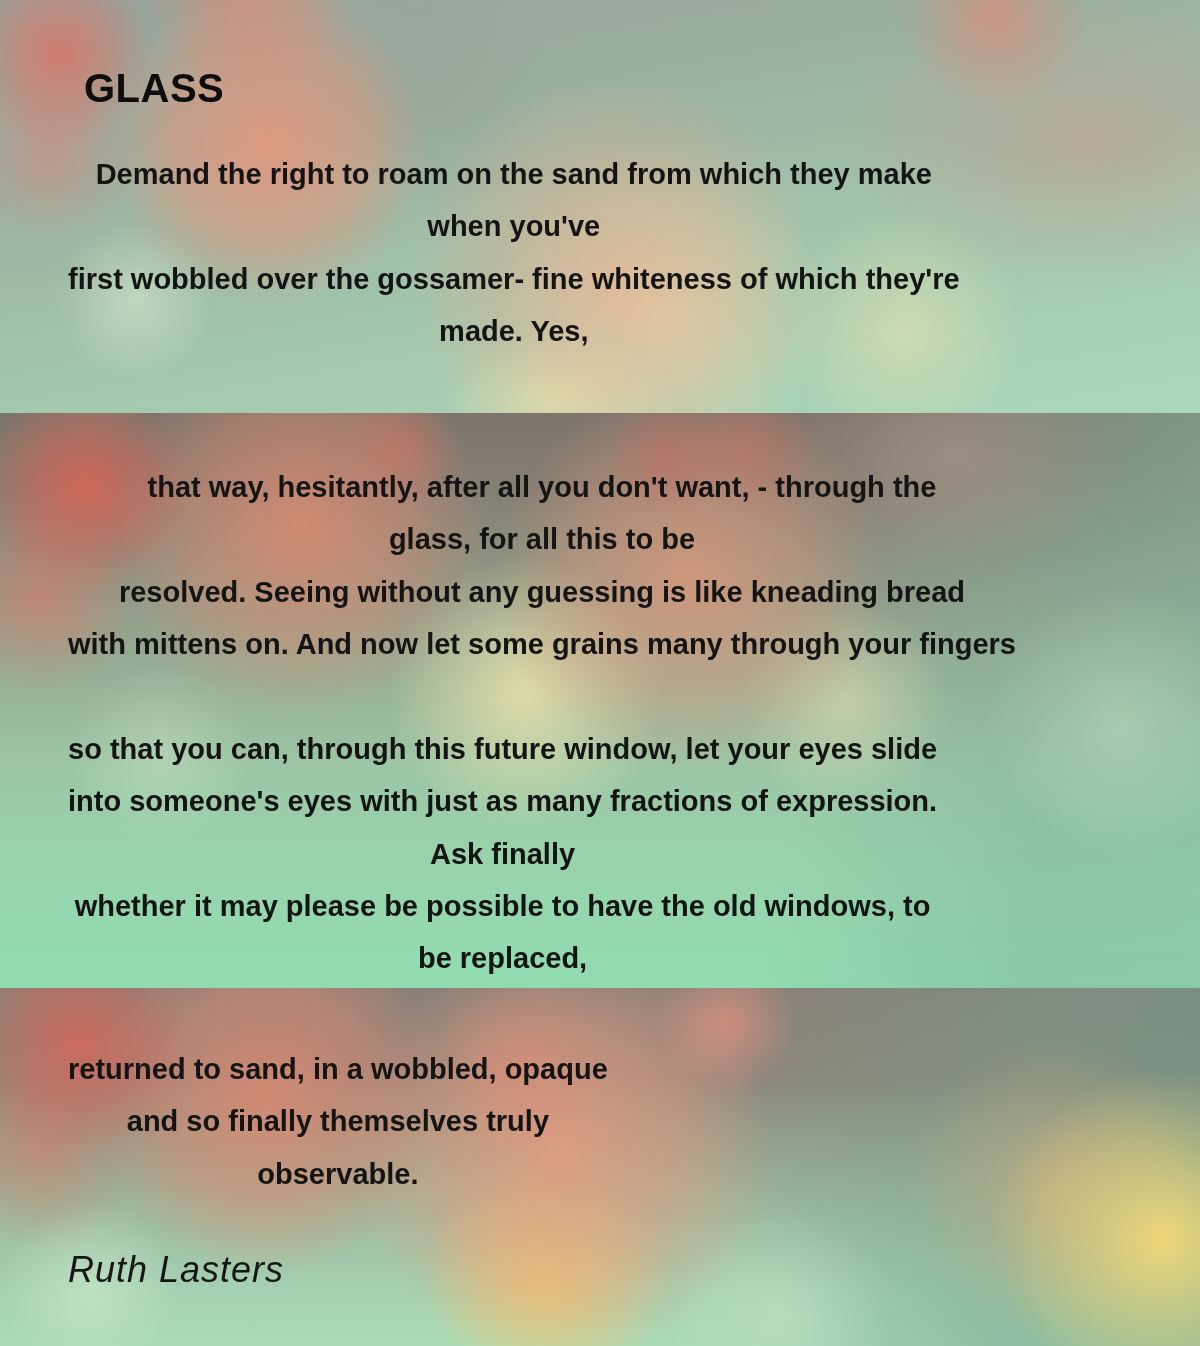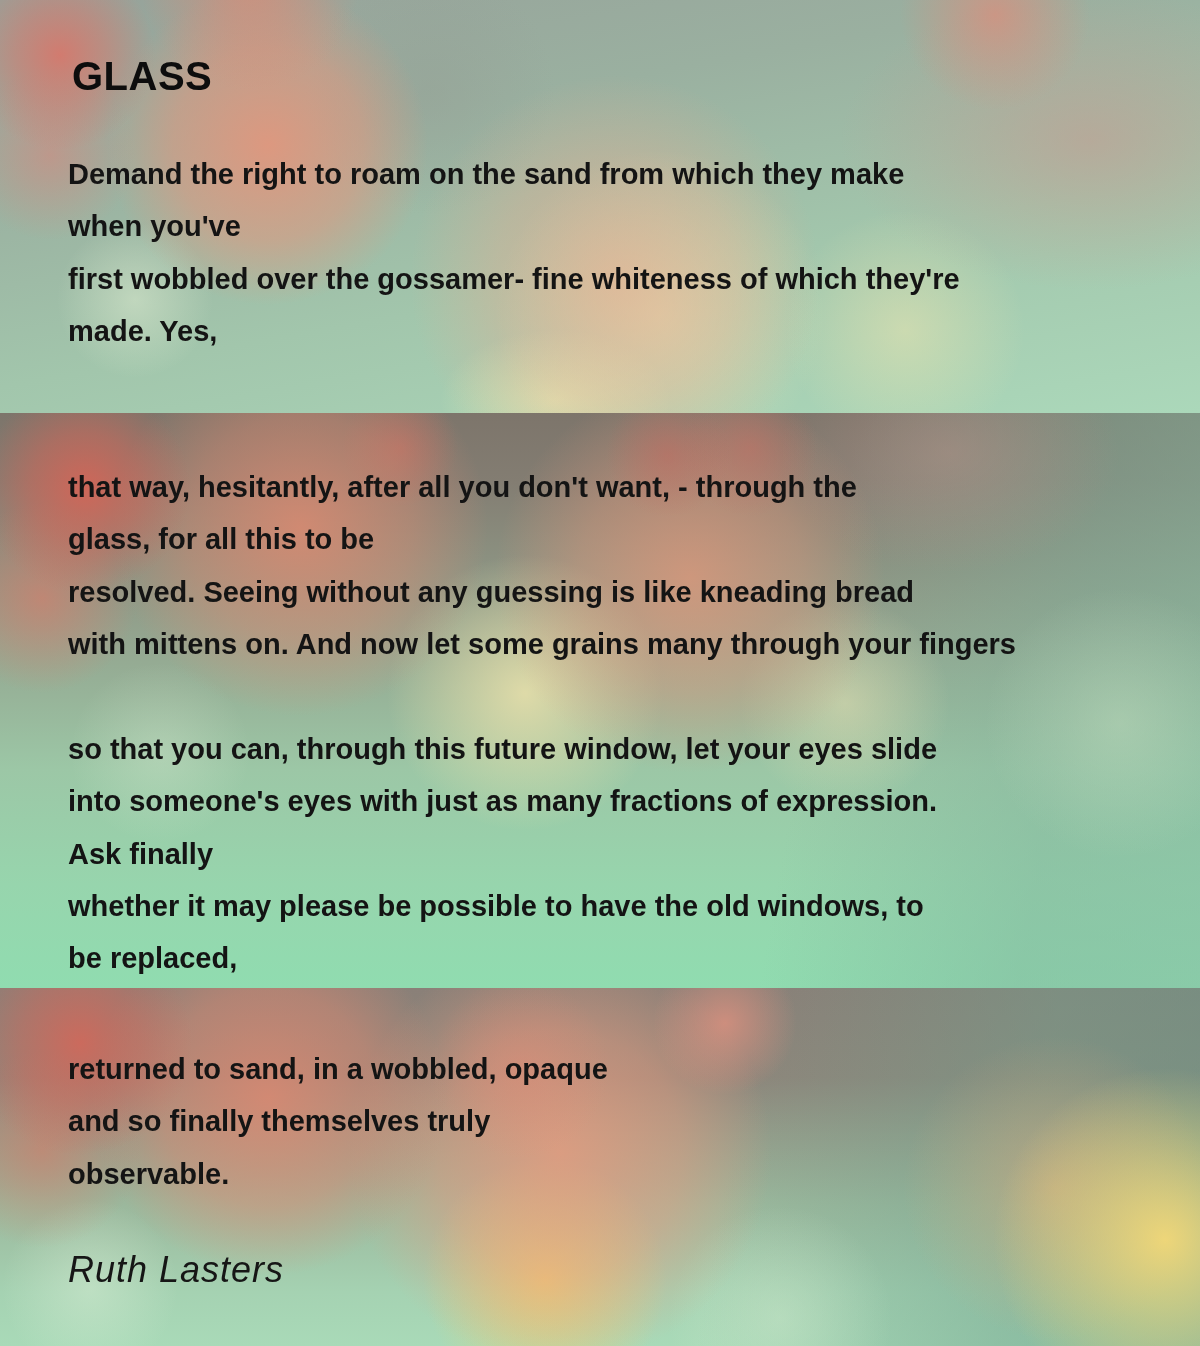--- a/index.html
+++ b/index.html
@@ -75,36 +75,37 @@
       radial-gradient(circle at 1055px 200px, rgba(232,170,120,0.50) 0, rgba(232,170,120,0) 152px),
       radial-gradient(circle at 90px 300px,  rgba(220,240,215,0.45) 0, rgba(220,240,215,0) 88px),
       radial-gradient(circle at 780px 330px, rgba(215,238,208,0.40) 0, rgba(215,238,208,0) 112px),
       linear-gradient(100deg, rgba(110,160,140,0) 60%, rgba(110,160,140,0.45) 84%, rgba(104,152,136,0.55) 100%),
       linear-gradient(to bottom, #8a8078 0%, #8d867b 25%, #9bb79c 60%, #a5d2b2 85%, #a9dab8 100%);
   }
   .title {
     position: absolute;
     left: 68px;
     top: 52px;
-    margin: 4px;
+    margin: 16px;
     font-size: 40px;
     font-weight: bold;
     line-height: 1;
     letter-spacing: 0.5px;
     color: #0d0d0d;
   }
   .stanza {
     position: absolute;
     left: 68px;
     margin: 0;
     font-size: 29px;
     font-weight: bold;
     line-height: 52.3px;
     white-space: nowrap;
     color: #141414;
+    text-align: center;
   }
   .s1 { top: 148px; }
   .s2 { top: 461px; }
   .s3 { top: 723px; }
   .s4 { top: 1043px; }
   .author {
     position: absolute;
     left: 68px;
     top: 1248px;
     font-size: 36px;

